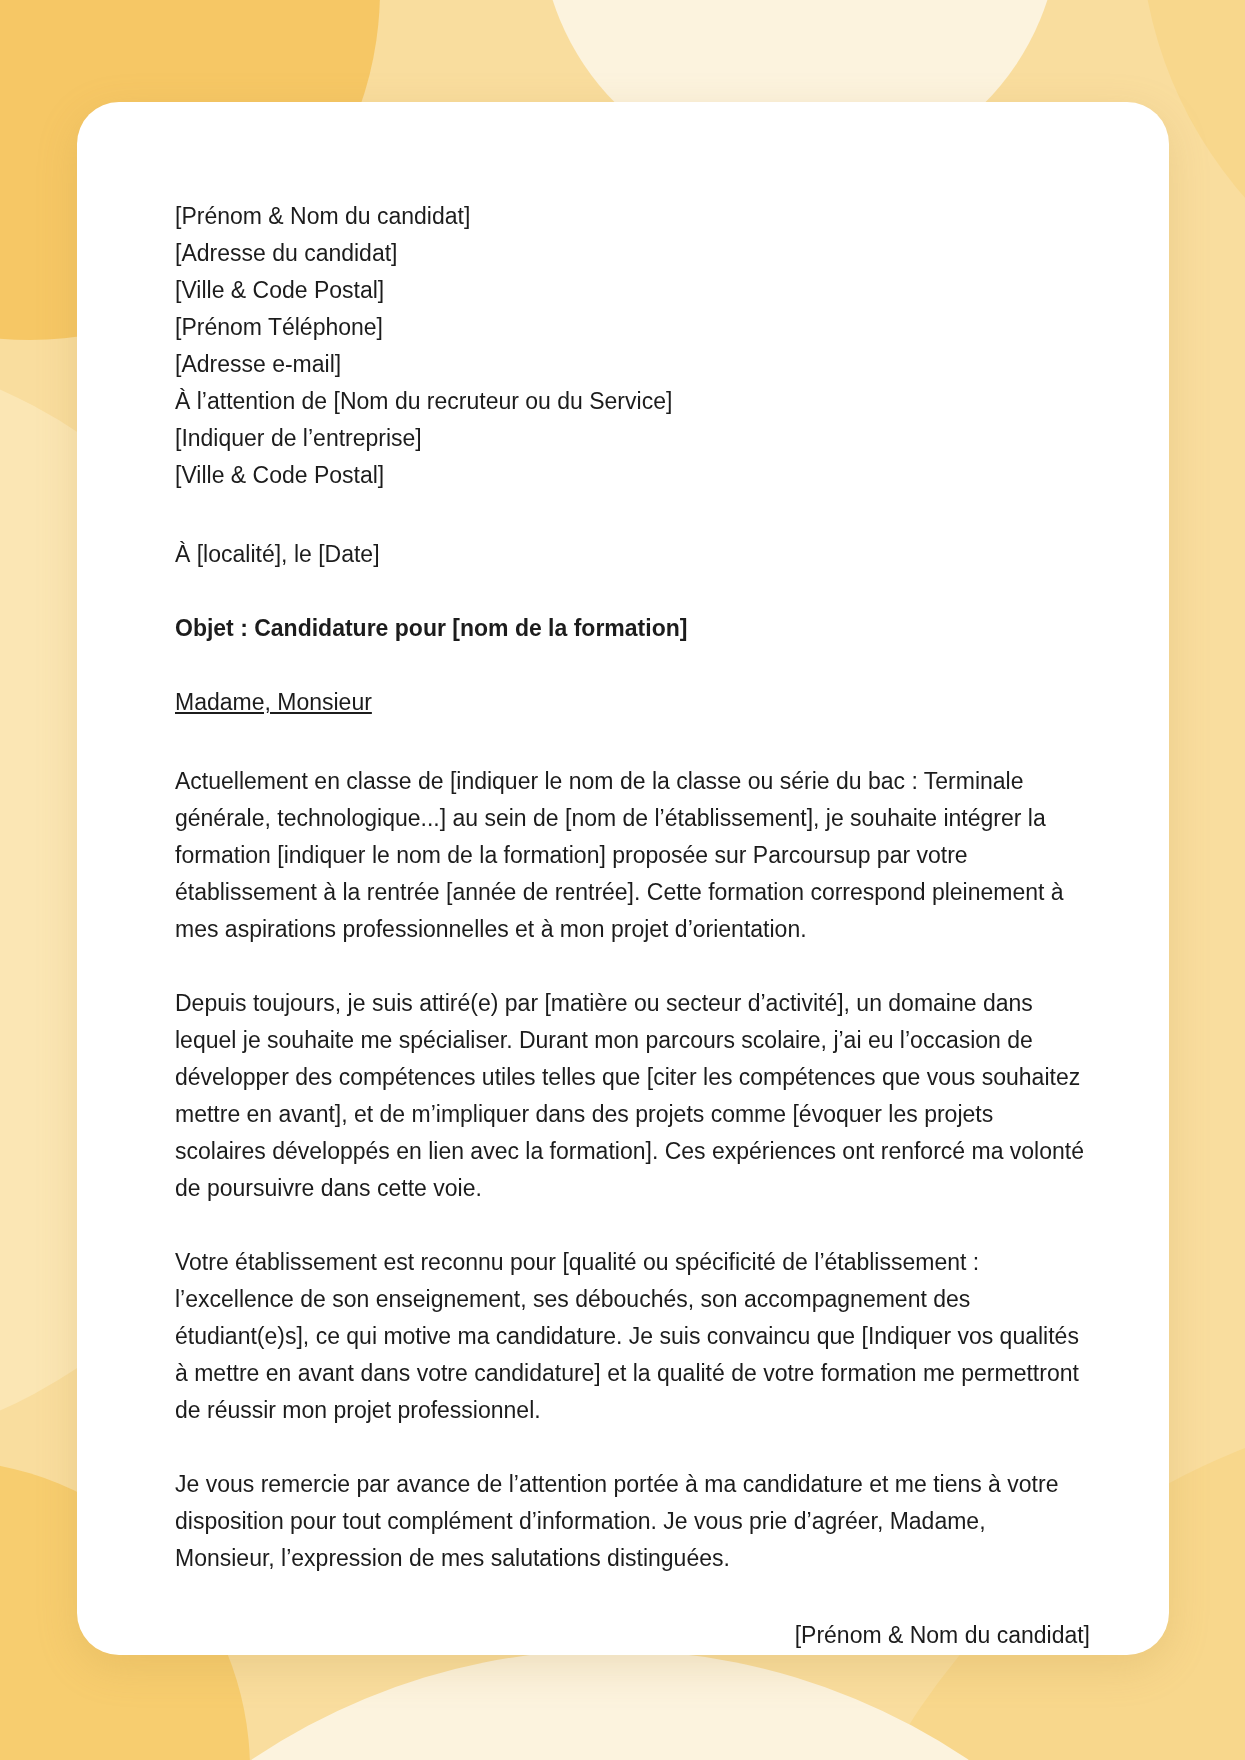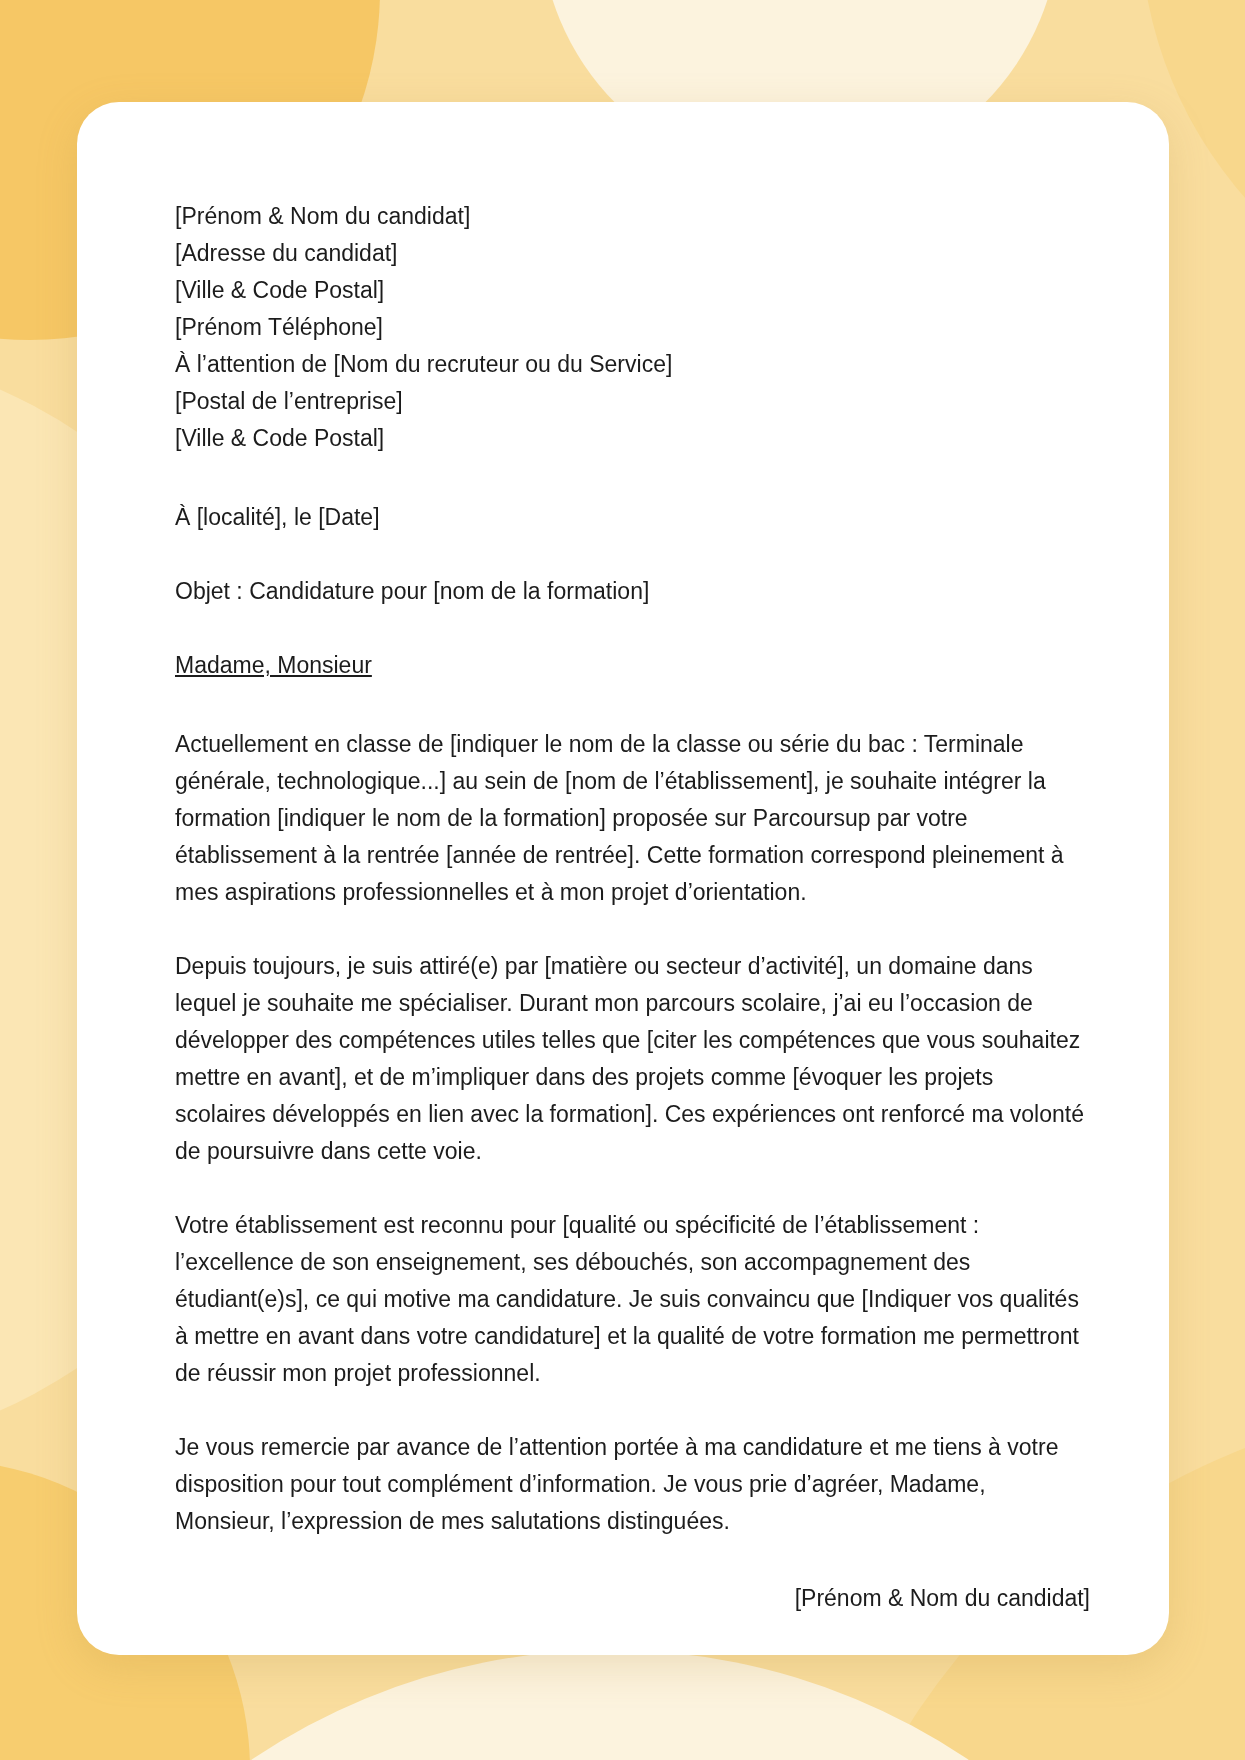--- a/index.html
+++ b/index.html
@@ -60,21 +60,21 @@
     background:var(--card_bg,#FFFFFF);
     border-radius:42px;
     box-shadow:0 12px 40px rgba(185,145,65,.22);
     padding:96px 79px 60px 98px;
     color:var(--text,#1C1C1C);
     font-size:23px;
     line-height:37px;
   }
   .block{margin-bottom:37px;}
   .recipient-block{text-align:left;margin-bottom:42px;}
-  .subject{font-weight:400;}
+  .subject{font-weight:700;}
   .salutation{margin-bottom:42px;text-decoration:underline;}
   .signature{text-align:right;margin-top:40px;}
   .line{display:block;}
 </style>
 </head>
 <body>
 
 <div class="page">
 
   <div class="bg-circle bg-left-light"></div>
@@ -85,25 +85,26 @@
   <div class="bg-circle bg-bottomleft-gold"></div>
   <div class="bg-circle bg-bottom-cream"></div>
 
   <div class="card">
 
     <div class="sender-block">
       <span class="line">[Prénom &amp; Nom du candidat]</span>
       <span class="line">[Adresse du candidat]</span>
       <span class="line">[Ville &amp; Code Postal]</span>
       <span class="line">[Prénom Téléphone]</span>
+      <span class="line">[Adresse e-mail]</span>
     </div>
 
     <div class="recipient-block">
       <span class="line">À l’attention de [Nom du recruteur ou du Service]</span>
-      <span class="line">[Postal de l’entreprise]</span>
+      <span class="line">[Indiquer de l’entreprise]</span>
       <span class="line">[Ville &amp; Code Postal]</span>
     </div>
 
     <p class="block date-line">À [localité], le [Date]</p>
 
     <p class="block subject">Objet : Candidature pour [nom de la formation]</p>
 
     <p class="block salutation">Madame, Monsieur</p>
 
     <p class="block">Actuellement en classe de [indiquer le nom de la classe ou série du bac : Terminale générale, technologique...] au sein de [nom de l’établissement], je souhaite intégrer la formation [indiquer le nom de la formation] proposée sur Parcoursup par votre établissement à la rentrée [année de rentrée]. Cette formation correspond pleinement à mes aspirations professionnelles et à mon projet d’orientation.</p>

